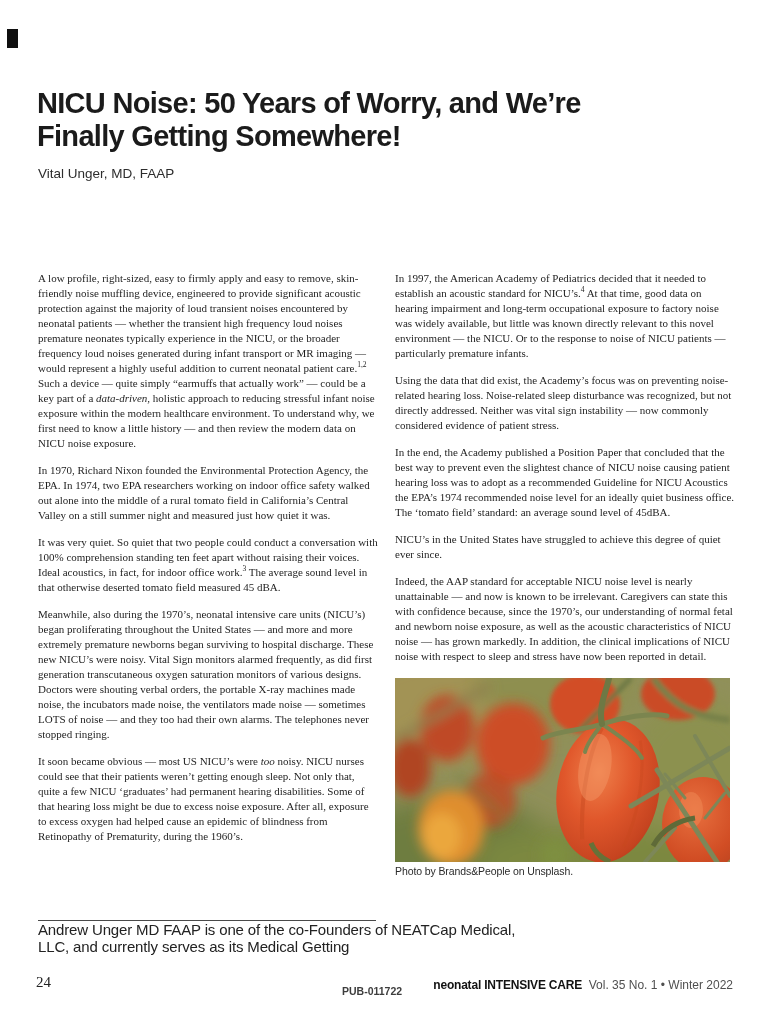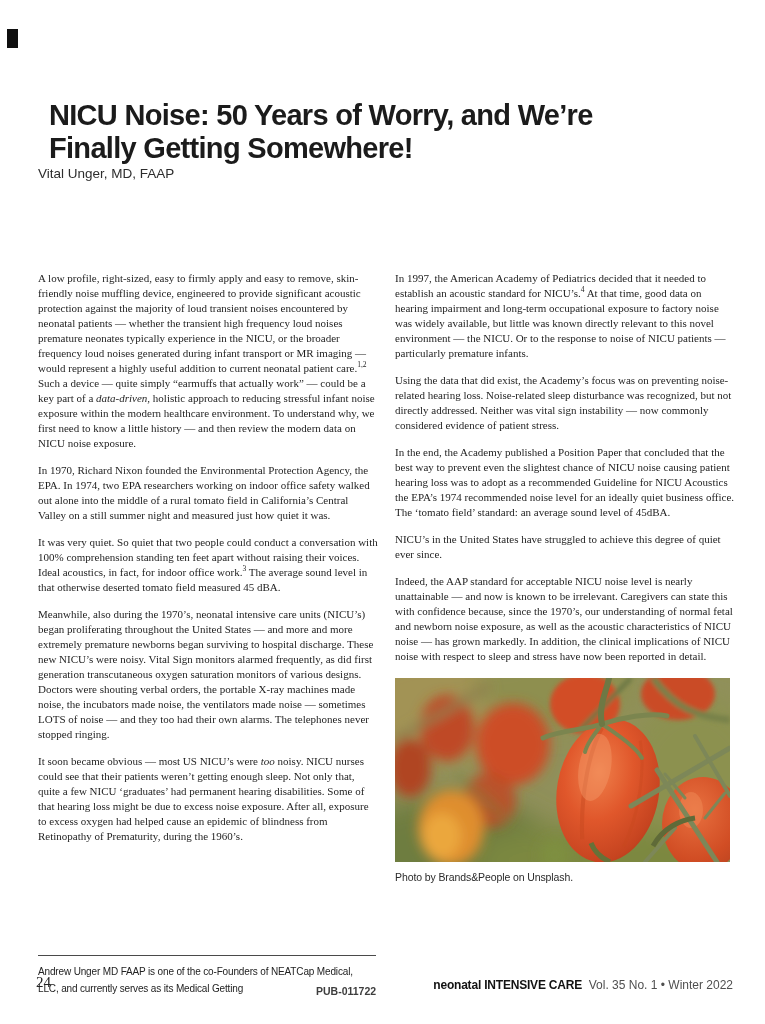--- a/index.html
+++ b/index.html
@@ -6,57 +6,57 @@
   body {
     width:765px; height:1024px; background:#ffffff;
     font-family:"Liberation Serif", serif; color:#1f1f1f;
     position:relative; overflow:hidden;
   }
   .page { position:absolute; inset:0; background:#ffffff; }
 
   .corner-mark { position:absolute; left:7px; top:29px; width:11px; height:19px; background:#0f0f0f; }
 
   .title {
-    position:absolute; left:37px; top:87px; margin:12px; width:660px;
+    position:absolute; left:37px; top:87px; margin:0; width:660px;
     font-family:"Liberation Sans", sans-serif; font-weight:bold;
     font-size:29px; line-height:33px; letter-spacing:-0.7px; color:#1b1b1b;
   }
   .author {
     position:absolute; left:38px; top:166px;
     font-family:"Liberation Sans", sans-serif; font-size:13.5px; color:#2d2d2d;
   }
 
   .columns { position:absolute; left:38px; top:271px; width:697px; display:flex; gap:17px; }
   .col { width:340px; font-size:11px; line-height:15px; color:#1e1e1e; }
   .col p { margin:0 0 12px 0; }
   .col i { font-style:italic; }
   sup { font-size:7.5px; line-height:0; vertical-align:super; }
 
   .photo {
     margin:14px 0 0 0; width:335px; height:184px; overflow:hidden; background:#90905a;
   }
   .photo svg { display:block; }
   .photo-credit {
-    margin-top:8px; font-family:"Liberation Sans", sans-serif;
+    margin-top:2px; font-family:"Liberation Sans", sans-serif;
     font-size:10.5px; color:#2b2b2b; letter-spacing:-0.1px;
   }
 
   .author-note {
-    position:absolute; left:38px; top:955px; width:338px;
-    border-top:1.3px solid #4a4a4a; padding-top:7px;
-    font-family:"Liberation Sans", sans-serif; font-size:10px; line-height:17px;
+    position:absolute; left:38px; top:920px; width:338px;
+    border-top:1.3px solid #4a4a4a; 
+    font-family:"Liberation Sans", sans-serif; font-size:15px; line-height:17px;
     color:#222; letter-spacing:-0.15px; white-space:nowrap;
   }
 
   .footer-page-number {
     position:absolute; left:36px; top:974px;
     font-family:"Liberation Serif", serif; font-size:15px; color:#222;text-align:center;
   }
   .footer-pub {
-    position:absolute; left:316px; top:985px;
+    position:absolute; left:342px; top:985px;
     font-family:"Liberation Sans", sans-serif; font-size:10.5px; font-weight:600; color:#3d3d3d;
   }
   .footer-journal {
     position:absolute; right:32px; top:978px; white-space:nowrap;
     font-family:"Liberation Sans", sans-serif; font-size:12px; color:#4f4f4f;
   }
   .footer-journal .jname { font-weight:bold; color:#121212; letter-spacing:-0.2px; }
 </style>
 </head>
 <body>

